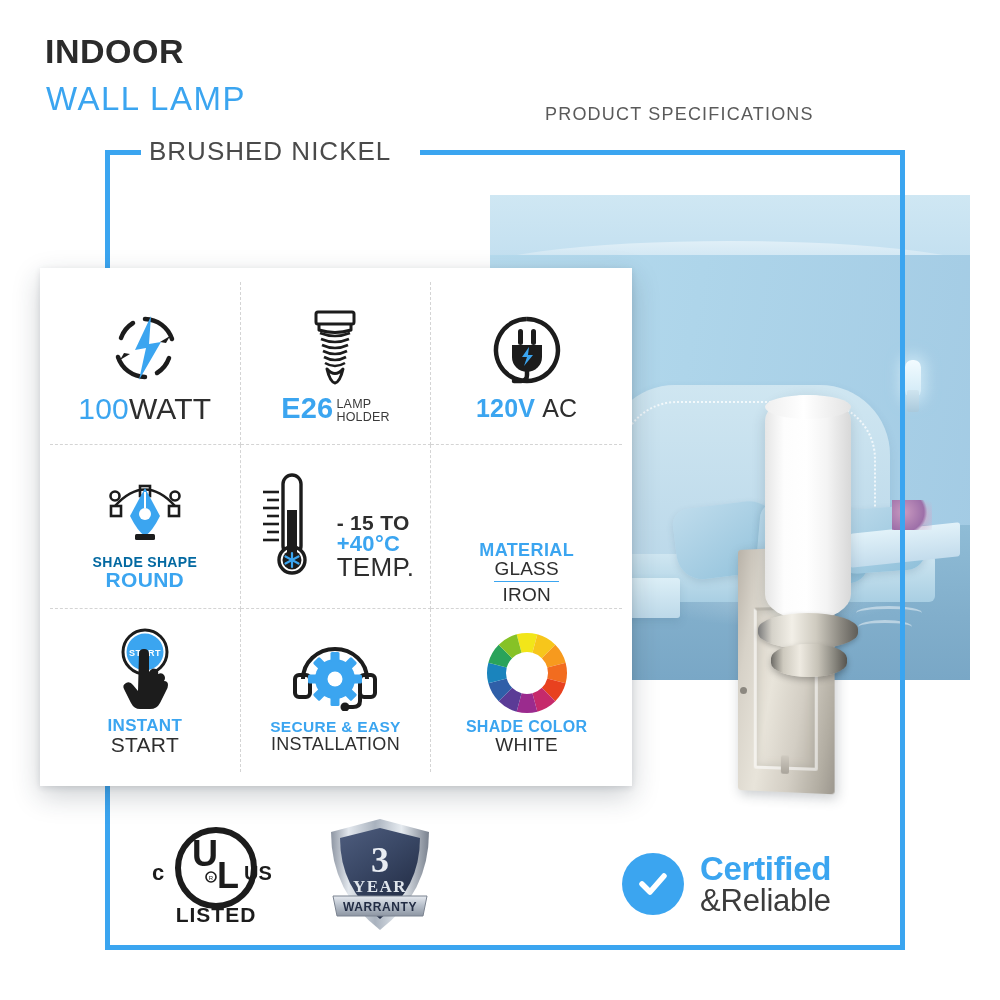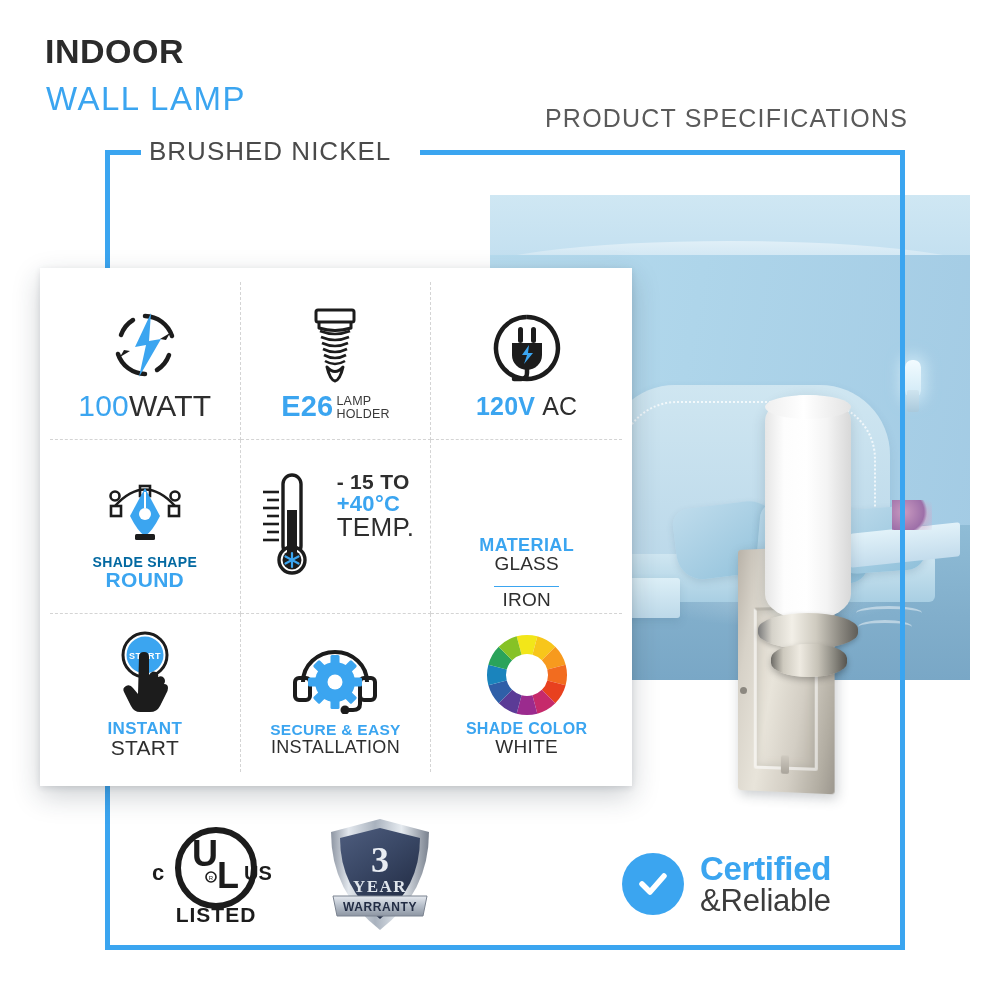--- a/index.html
+++ b/index.html
@@ -19,21 +19,21 @@
     font-size:34px; font-weight:bold; letter-spacing:0.5px;
     color:#2b2b2b;
   }
   #walllamp-title {
     position:absolute; left:46px; top:80px;
     font-size:33px; font-weight:400; letter-spacing:1.5px;
     color:#3BA5F0;
   }
   #prodspec-title {
     position:absolute; left:545px; top:104px;
-    font-size:25px; font-weight:400; letter-spacing:1.2px;
+    font-size:18px; font-weight:400; letter-spacing:1.2px;
     color:#5a5a5a;
   }
   #finish-title {
     position:absolute; left:141px; top:136px;
     font-size:26px; font-weight:400; letter-spacing:1px;
     color:#4a4a4a;
     background:#fff; padding:0 8px; z-index:6;
   }
 
   
@@ -240,33 +240,33 @@
   #lbl-e26   { font-size:29px; font-weight:bold; }
   #lbl-e26 .sub { font-size:12.5px; font-weight:400; color:#3a3a3a; line-height:1.02;
                   display:inline-block; text-align:left; vertical-align:middle; margin-left:3px; }
   #lbl-volt  { font-size:25px; }
   #lbl-volt .blue { font-weight:bold; }
 
   #lbl-shape .t1 { font-size:14px; font-weight:bold; color:#0369a1; letter-spacing:.3px; }
   #lbl-shape .t2 { font-size:21px; font-weight:bold; color:#3BA5F0; letter-spacing:.3px; }
 
   #lbl-material .t1 { font-size:18px; font-weight:bold; color:#3BA5F0; letter-spacing:.4px; }
-  #lbl-material .t2 { font-size:19px; color:#2e2e2e; padding-bottom:12px; border-bottom:1.5px solid #3BA5F0; display:inline-block; }
+  #lbl-material .t2 { font-size:19px; color:#2e2e2e; padding-bottom:2px; border-bottom:1.5px solid #3BA5F0; display:inline-block; }
   #lbl-material .t3 { font-size:19px; color:#2e2e2e; margin-top:3px; }
 
   .lbl-two .t1 { font-size:17px; font-weight:bold; color:#3BA5F0; letter-spacing:.3px; }
   .lbl-two .t2 { font-size:21px; font-weight:400; color:#2e2e2e; letter-spacing:.3px; }
   #lbl-install .t1,#lbl-install .t2 { font-size:15.5px; }
   #lbl-install .t2 { font-size:18px; }
   #lbl-color .t1 { font-size:16px; }
   #lbl-color .t2 { font-size:19px; }
 
   
   #cell-temp .spec-icon { width:100%; }
-  #temp-wrap { display:flex; align-items:flex-start; gap:20px; }
+  #temp-wrap { display:flex; align-items:flex-end; gap:20px; }
   #temp-text { text-align:left; line-height:0.98; }
   #temp-text .t1 { font-size:21px; font-weight:bold; color:#2e2e2e; letter-spacing:.3px; }
   #temp-text .t2 { font-size:22px; font-weight:bold; color:#3BA5F0; letter-spacing:.3px; }
   #temp-text .t3 { font-size:26px; font-weight:300; color:#2e2e2e; letter-spacing:.3px; }
 
   
   #ul-mark { position:absolute; left:148px; top:818px; width:140px; height:110px; z-index:4; }
   #warranty-badge { position:absolute; left:325px; top:816px; width:110px; height:118px; z-index:4; }
 
   #certified-block { position:absolute; left:622px; top:852px; z-index:4;

